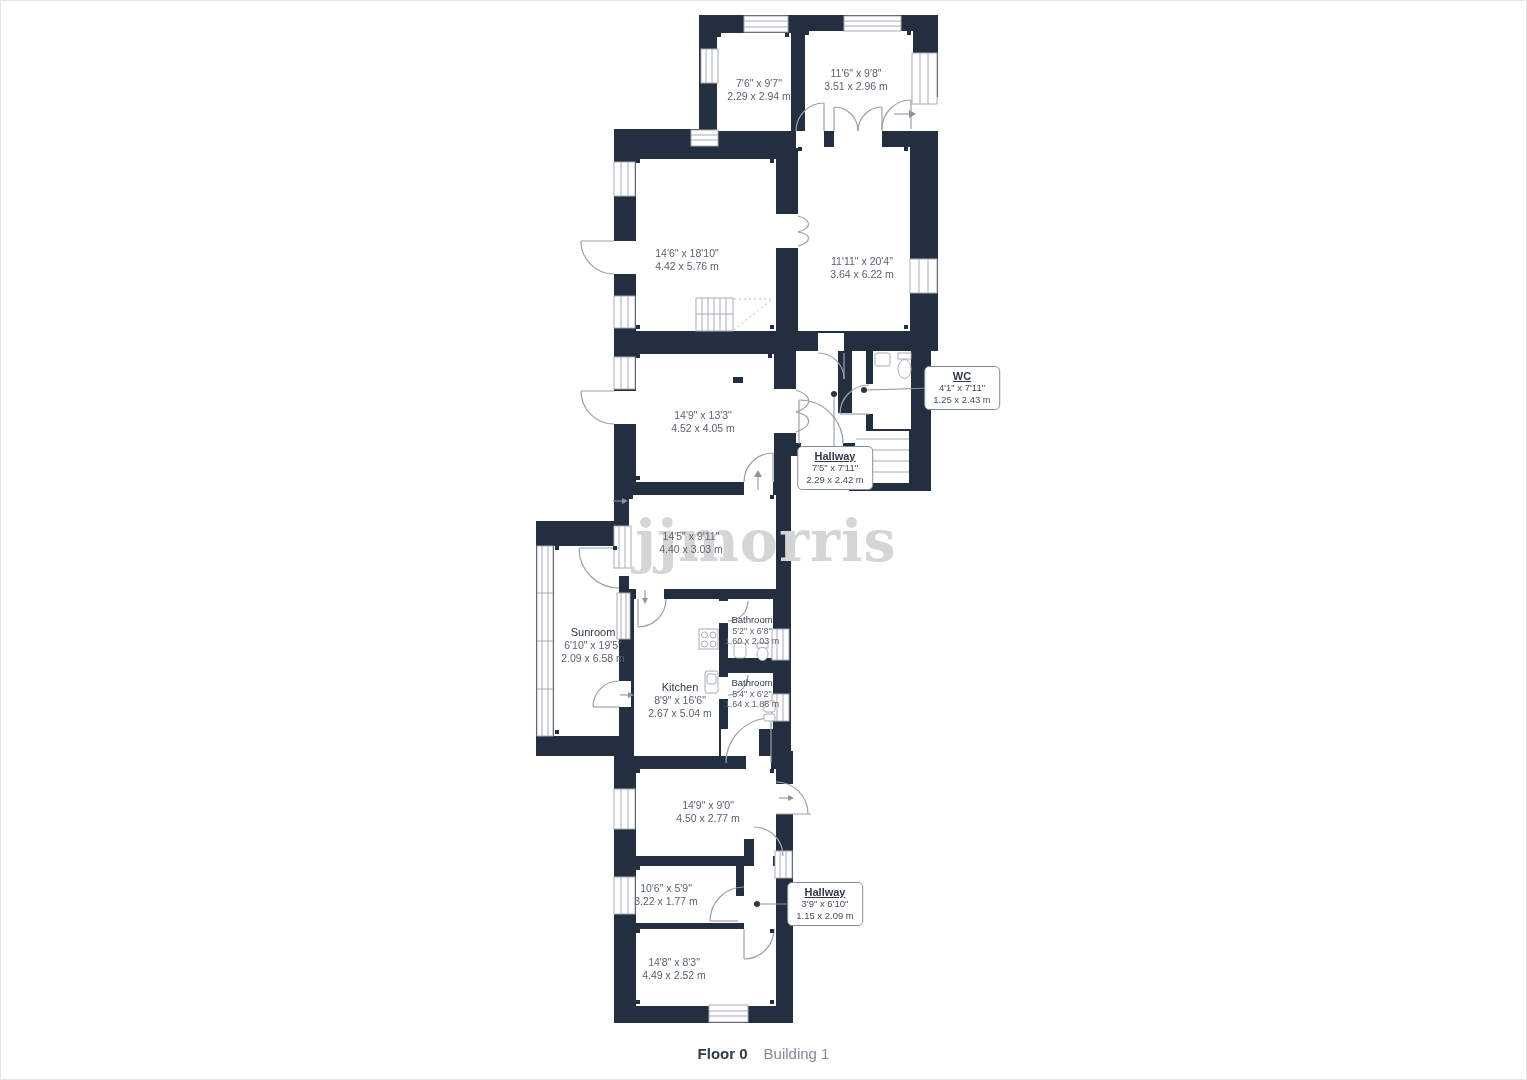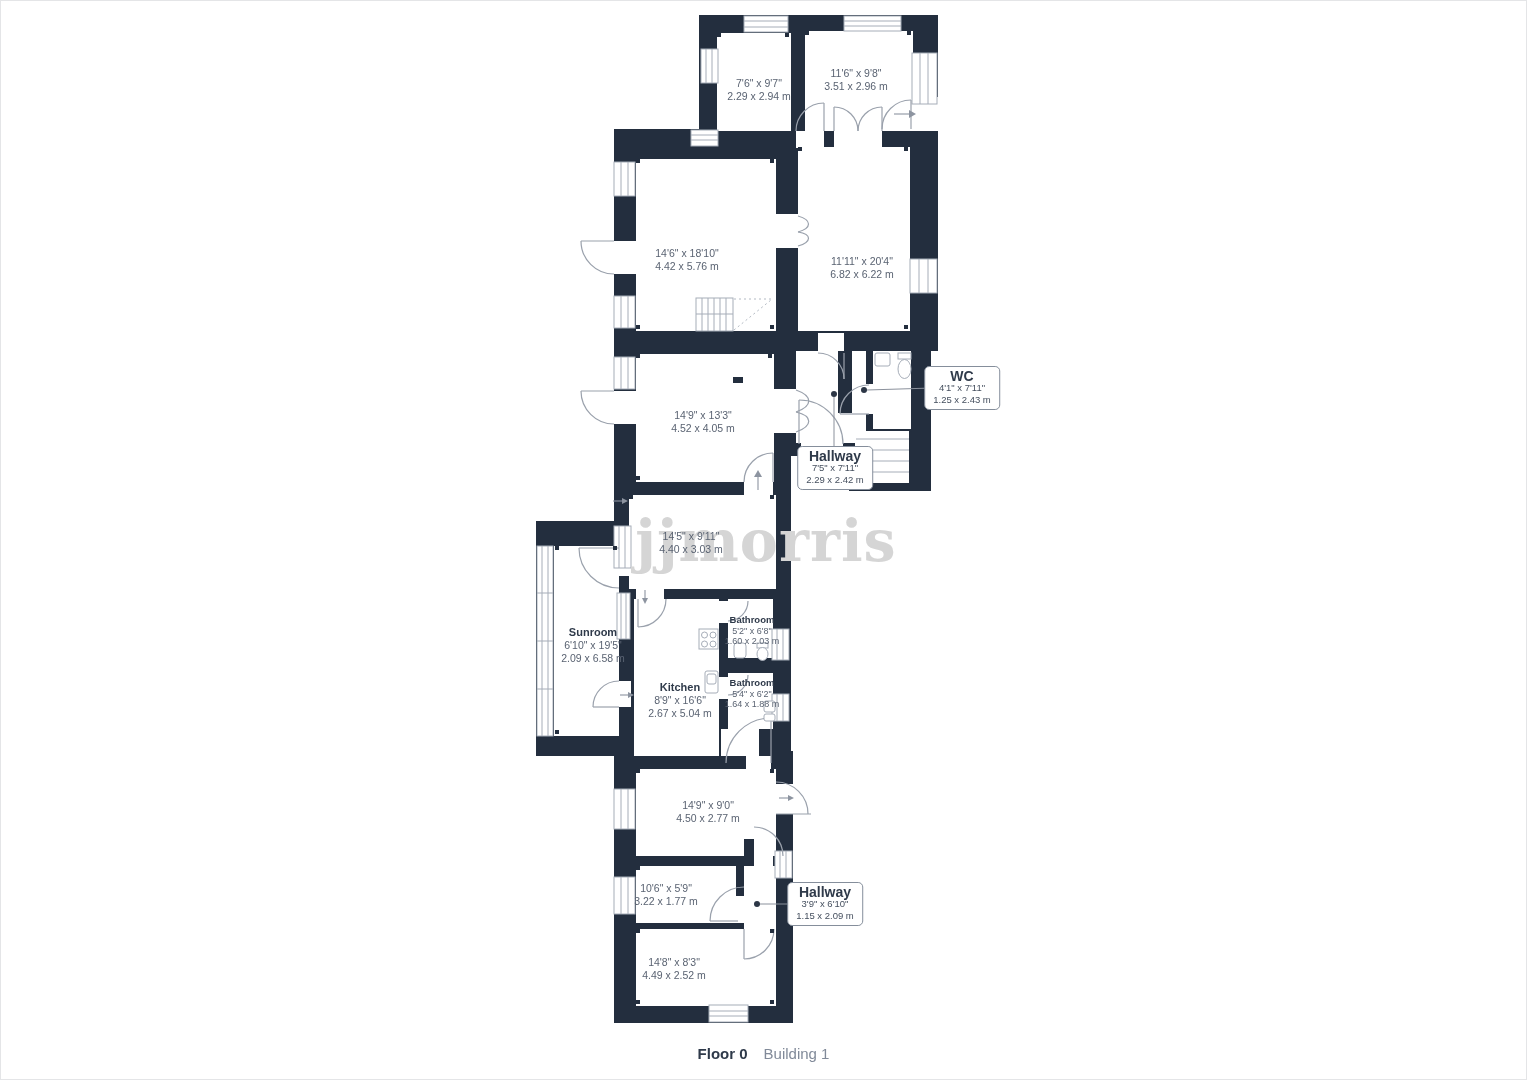--- a/index.html
+++ b/index.html
@@ -28,32 +28,32 @@
     font-family:"DejaVu Serif",serif;font-weight:bold;font-size:57px;
     color:var(--watermark,#d5d5d5);letter-spacing:1px;white-space:nowrap;
     pointer-events:none;
   }
   
   .room-label{
     position:absolute;z-index:3;transform:translate(-50%,-50%);
     text-align:center;white-space:nowrap;color:var(--labeltext,#5a6372);
     font-size:10.5px;line-height:13px;
   }
-  .room-label .rname{font-weight:bold;color:#2f3a4a;font-size:11px;}
+  .room-label .rname{font-weight:normal;color:#2f3a4a;font-size:11px;}
   .room-label .rname:empty{display:none;}
   .room-label.small{font-size:9px;line-height:10.5px;}
   .room-label.small .rname{font-size:9.5px;}
   
   .callout{
     position:absolute;z-index:3;transform:translate(-50%,-50%);
     background:#fff;border:1px solid #858e9b;border-radius:5px;
     padding:3px 8px;text-align:center;white-space:nowrap;
     color:#454f5e;font-size:9.5px;line-height:12px;
   }
-  .callout .cname{font-weight:bold;font-size:14px;color:#2f3a4a;}
+  .callout .cname{font-weight:bold;font-size:11px;color:#2f3a4a;text-decoration:underline;}
   
   .footer{
     position:absolute;left:0;right:0;top:1044px;z-index:3;
     display:flex;justify-content:center;align-items:center;gap:16px;
     font-size:15px;
   }
   .footer .floor{font-weight:bold;color:#2f3a4a;}
   .footer .building{color:#818a99;}
 </style>
 </head>
@@ -377,21 +377,21 @@
   <div class="room-label" style="left:855px;top:79px">
     <div class="dim">11'6" x 9'8"</div>
     <div class="dim">3.51 x 2.96 m</div>
   </div>
   <div class="room-label" style="left:686px;top:259px">
     <div class="dim">14'6" x 18'10"</div>
     <div class="dim">4.42 x 5.76 m</div>
   </div>
   <div class="room-label" style="left:861px;top:267px">
     <div class="dim">11'11" x 20'4"</div>
-    <div class="dim">6.82 x 6.22 m</div>
+    <div class="dim">3.64 x 6.22 m</div>
   </div>
   <div class="room-label" style="left:702px;top:421px">
     <div class="dim">14'9" x 13'3"</div>
     <div class="dim">4.52 x 4.05 m</div>
   </div>
   <div class="room-label" style="left:690px;top:542px">
     <div class="dim">14'5" x 9'11"</div>
     <div class="dim">4.40 x 3.03 m</div>
   </div>
   <div class="room-label" style="left:592px;top:644px">

